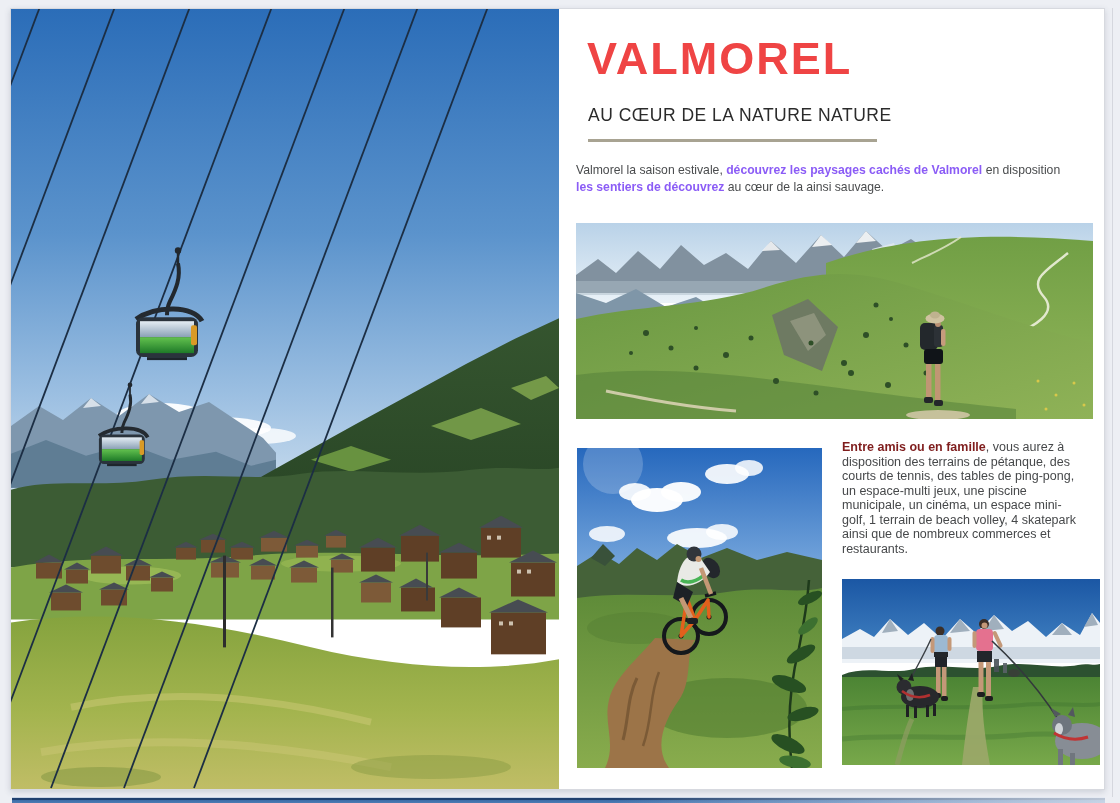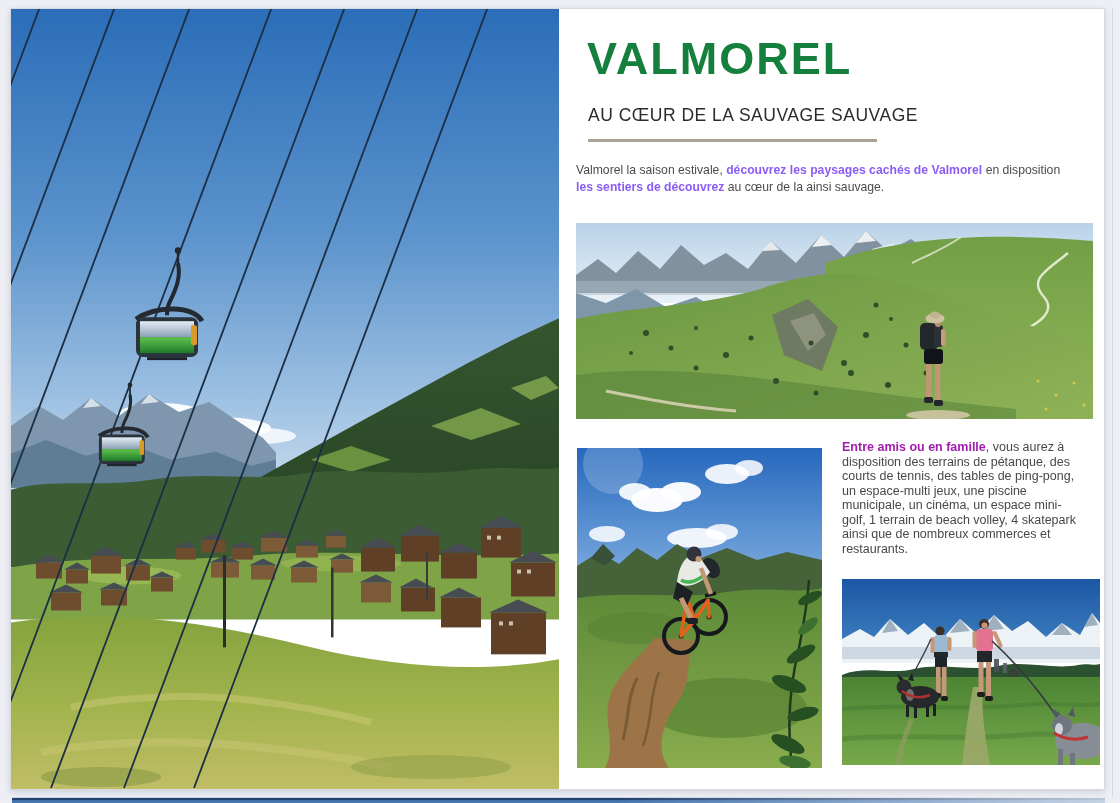--- a/index.html
+++ b/index.html
@@ -5,30 +5,30 @@
   html,body{margin:0;padding:0;width:1120px;height:803px;overflow:hidden;
     background:#edeff4;font-family:"Liberation Sans",sans-serif;}
   .viewport{position:absolute;inset:0;}
   .spread{position:absolute;left:10px;top:8px;width:1095px;height:782px;
     background:#ffffff;border:1px solid #d7d9df;box-sizing:border-box;
     box-shadow:0 2px 6px rgba(55,65,90,.18);display:flex;}
   .page-left{width:548px;height:100%;position:relative;overflow:hidden;flex:none;}
   .page-left svg{display:block;width:100%;height:100%;}
   .page-right{position:relative;flex:1;background:#fff;overflow:hidden;}
   .title{position:absolute;left:28px;top:24px;margin:0;font-size:45px;font-weight:bold;
-    letter-spacing:2px;color:#15803d;}
+    letter-spacing:2px;color:#ef4444;}
   .subtitle{position:absolute;left:29px;top:96px;margin:0;font-size:17.5px;font-weight:normal;
     letter-spacing:.5px;color:#2b2b2b;white-space:nowrap;}
   .divider{position:absolute;left:29px;top:130px;width:289px;height:3px;background:#a8a392;}
   .intro{position:absolute;left:17px;top:153px;width:500px;margin:0;
     font-size:12.2px;line-height:17px;color:#4a4c4e;}
   .intro b{color:#8b5cf6;}
   .amenities{position:absolute;left:283px;top:431px;width:243px;margin:0;
     font-size:12.5px;line-height:14.5px;color:#46484a;}
-  .amenities b{color:#a21caf;}
+  .amenities b{color:#7f1d1d;}
   .photo{position:absolute;overflow:hidden;}
   .photo svg{display:block;width:100%;height:100%;}
   .photo-wide{left:17px;top:214px;width:517px;height:196px;}
   .photo-bike{left:18px;top:439px;width:245px;height:320px;}
   .photo-dogs{left:283px;top:570px;width:258px;height:186px;}
   .next-strip{position:absolute;left:12px;top:797px;width:1093px;height:6px;
     background:
       linear-gradient(to right, rgba(255,255,255,0) 55%, rgba(240,243,248,.75)),
       linear-gradient(to bottom, #c9d4e4 0px, #c9d4e4 1px, #20406e 1px, #20406e 3px, #3b6ca8 3px, #4d7cb3 100%);}
   .edge-line{position:absolute;left:1112px;top:8px;width:1px;height:789px;background:#d5d7de;}
@@ -199,21 +199,21 @@
           <use href="#chairShape" x="0" y="0" transform="translate(167,257)"></use>
         </g>
         <g>
           <use href="#chairShape" transform="translate(119,388) scale(0.74)"></use>
         </g>
       </svg>
     </div>
 
     <div class="page-right">
       <h1 class="title">VALMOREL</h1>
-      <h2 class="subtitle">AU CŒUR DE LA SAUVAGE SAUVAGE</h2>
+      <h2 class="subtitle">AU CŒUR DE LA NATURE NATURE</h2>
       <div class="divider"></div>
 
       <p class="intro"><span>Valmorel la saison estivale, </span><b>découvrez les paysages cachés de Valmorel</b><span> en disposition </span><b>les sentiers de découvrez</b><span> au cœur de la ainsi sauvage.</span></p>
 
       <div class="photo photo-wide">
         <svg viewBox="0 0 517 196" preserveAspectRatio="none">
           <defs>
             <linearGradient id="sky2" x1="0" y1="0" x2="0" y2="1">
               <stop offset="0" stop-color="#b9d2e8"></stop>
                 <stop offset="1" stop-color="#eaf2f8"></stop>

